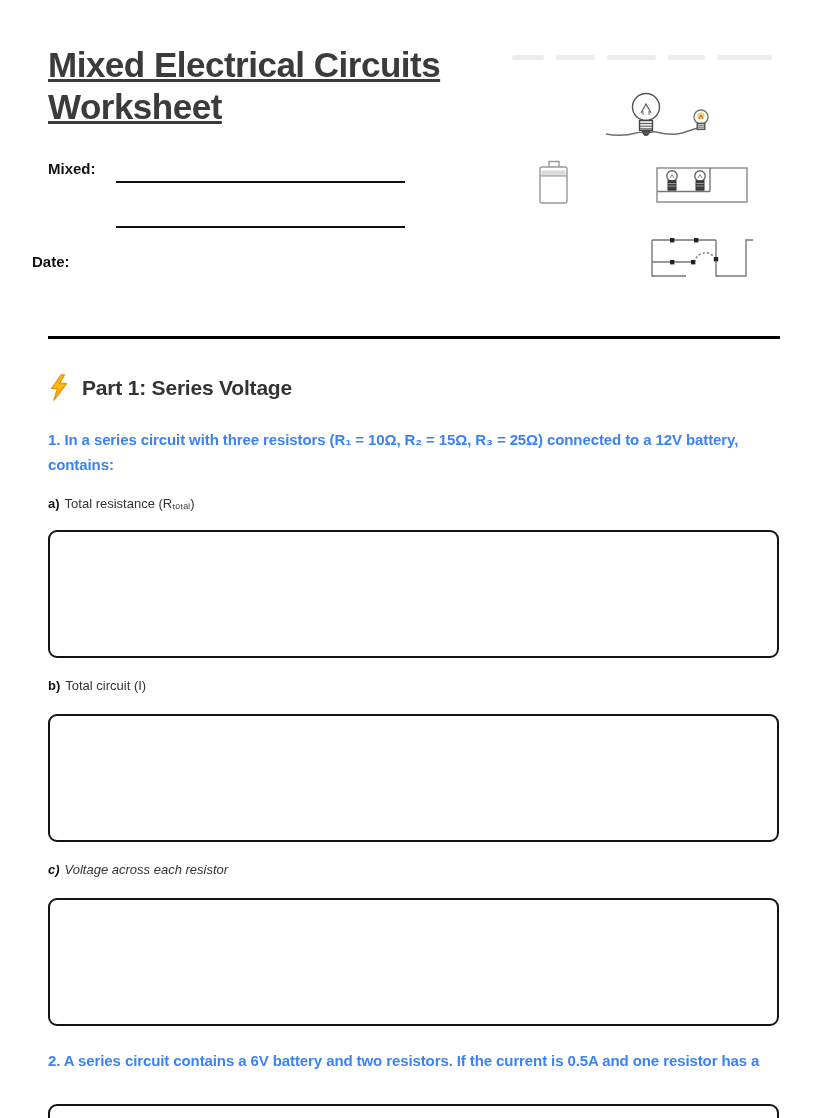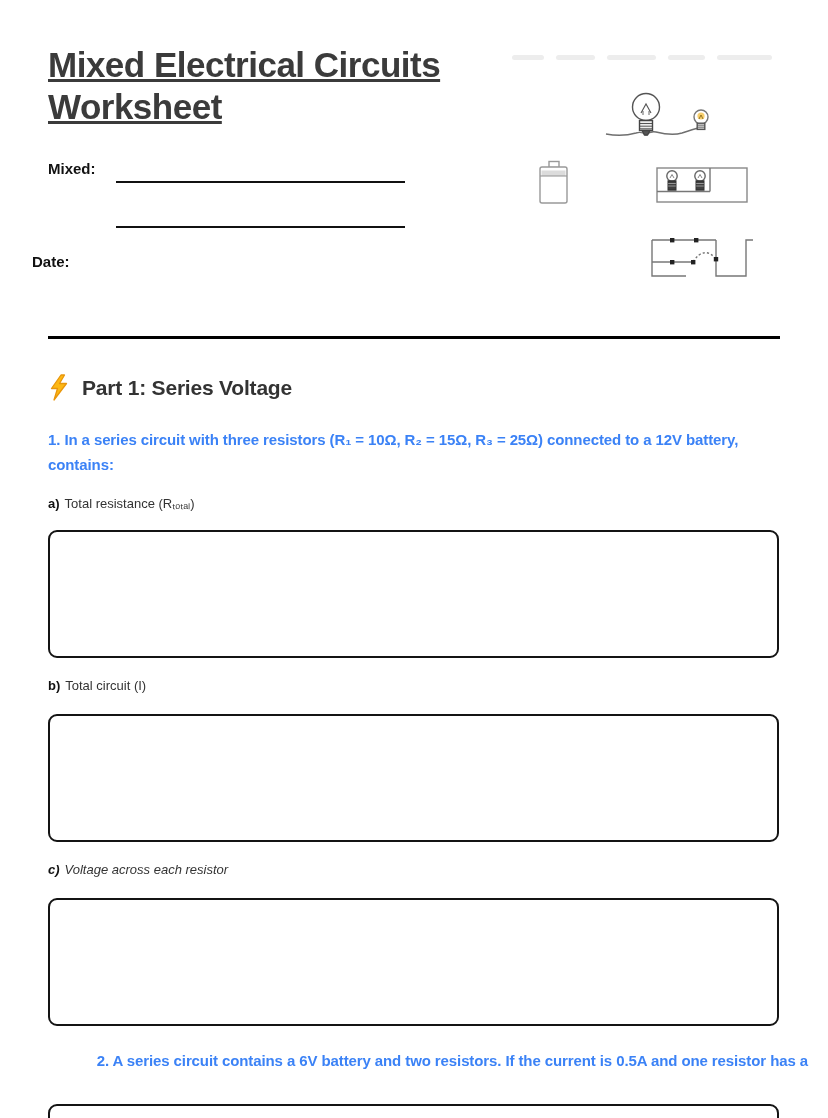--- a/index.html
+++ b/index.html
@@ -38,21 +38,21 @@
 
   .divider { left:48px; top:336px; width:732px; height:3px; background:#000; }
 
   .part-heading { left:48px; top:374px; display:flex; align-items:center; gap:12px; }
   .part-heading .bolt { width:22px; height:27px; flex:0 0 auto; }
   .part-heading .txt { font-size:21px; font-weight:700; color:#333; letter-spacing:-0.2px; }
 
   .question { left:48px; width:760px; font-size:15px; font-weight:700; color:#3b82f6; line-height:25px; letter-spacing:-0.1px; }
   .question .qline { display:block; white-space:nowrap; }
   .q1 { top:427px; }
-  .q2 { top:1048px;text-align:right; }
+  .q2 { top:1048px; }
 
   .subq { left:48px; font-size:13px; color:#333; }
   .subq b { color:#111; margin-right:5px; }
   .subq-a { top:494px; }
   .subq-b { top:678px; }
   .subq-c { top:862px;font-style:italic; }
 
   .answer-box {
     left:48px; width:731px; height:128px;
     border:2px solid #141414; border-radius:9px;

